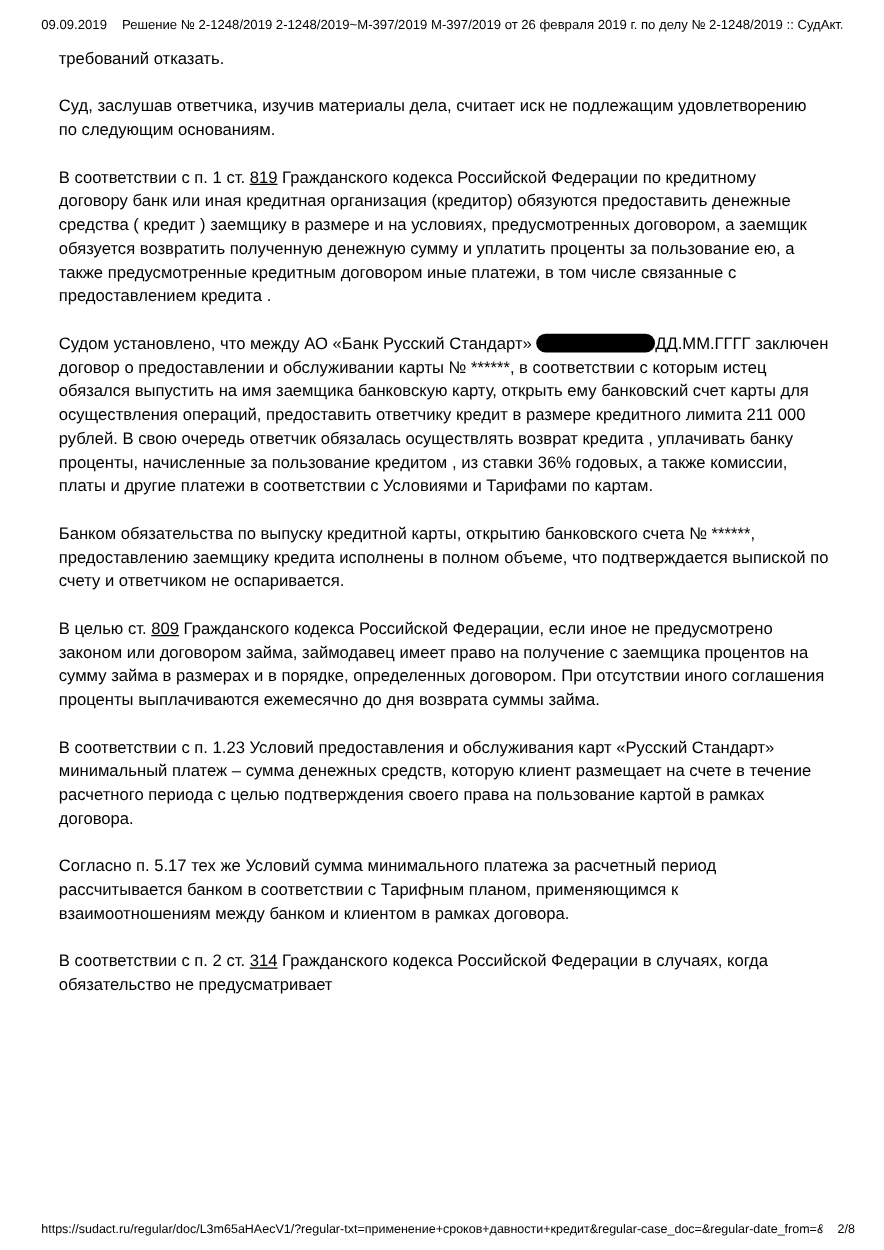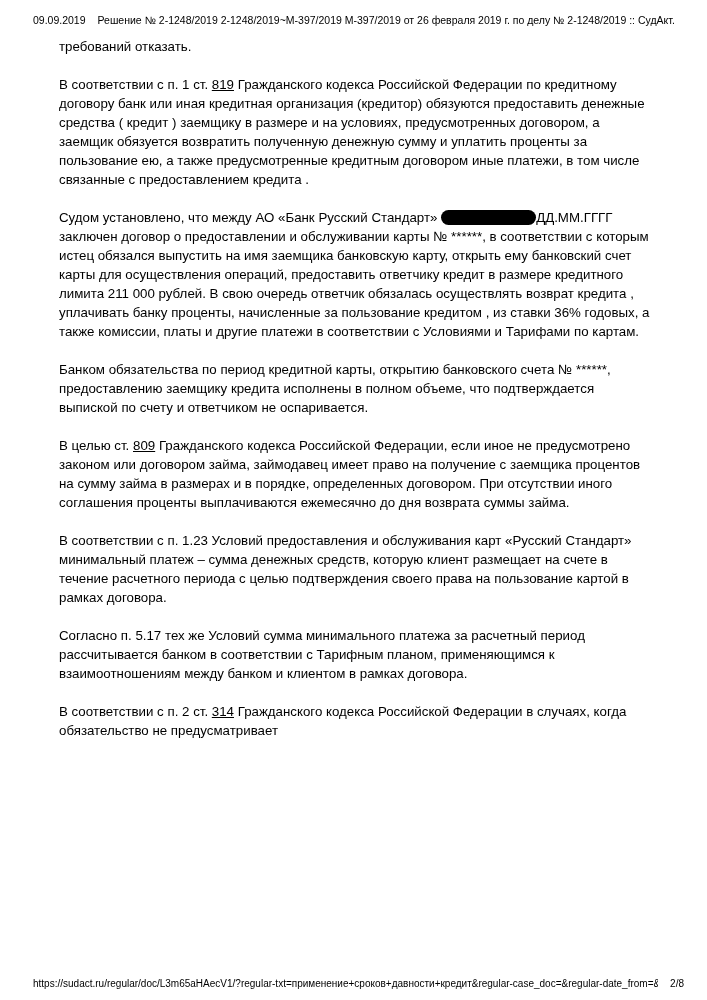--- a/index.html
+++ b/index.html
@@ -38,21 +38,21 @@
     white-space: nowrap;
     overflow: hidden;
   }
   .doc-body {
     margin: 10px 44px 0 47px;
     font-size: 13.3px;
     line-height: 19px;
     text-align: left;
   }
   .doc-body p {
-    margin: 19px 12px;
+    margin: 19px 0;
   }
   .doc-body p:first-child {
     margin-top: 0;
   }
   .doc-body strong {
     font-weight: normal;
   }
   a.link {
     color: #000000;
     text-decoration: none;
@@ -97,23 +97,24 @@
 
 <div class="page">
 
   <header class="page-header">
     <span class="date">09.09.2019</span>
     <span class="title">Решение № 2-1248/2019 2-1248/2019~М-397/2019 М-397/2019 от 26 февраля 2019 г. по делу № 2-1248/2019 :: СудАкт.ру</span>
   </header>
 
   <main class="doc-body" id="doc-body">
       <p><span>требований отказать.</span></p>
+      <p><span>Суд, заслушав ответчика, изучив материалы дела, считает иск не подлежащим удовлетворению по следующим основаниям.</span></p>
       <p><span>В соответствии с п. 1 ст. </span><a class="link u">819</a><span> Гражданского кодекса Российской Федерации по </span><strong>кредитному</strong><span> договору банк или иная </span><strong>кредитная</strong><span> организация (кредитор) обязуются предоставить денежные средства ( </span><strong>кредит</strong><span> ) заемщику в размере и на условиях, предусмотренных договором, а заемщик обязуется возвратить полученную денежную сумму и уплатить проценты за пользование ею, а также предусмотренные </span><strong>кредитным</strong><span> договором иные платежи, в том числе связанные с предоставлением </span><strong>кредита</strong><span> .</span></p>
       <p><span>Судом установлено, что между АО «Банк Русский Стандарт» </span><span class="redaction"></span><span>ДД.ММ.ГГГГ заключен договор о предоставлении и обслуживании карты № ******, в соответствии с которым истец обязался выпустить на имя заемщика банковскую карту, открыть ему банковский счет карты для осуществления операций, предоставить ответчику </span><strong>кредит</strong><span> в размере </span><strong>кредитного</strong><span> лимита 211 000 рублей. В свою очередь ответчик обязалась осуществлять возврат </span><strong>кредита</strong><span> , уплачивать банку проценты, начисленные за пользование </span><strong>кредитом</strong><span> , из ставки 36% годовых, а также комиссии, платы и другие платежи в соответствии с Условиями и Тарифами по картам.</span></p>
-      <p><span>Банком обязательства по период </span><strong>кредитной</strong><span> карты, открытию банковского счета № ******, предоставлению заемщику </span><strong>кредита</strong><span> исполнены в полном объеме, что подтверждается выпиской по счету и ответчиком не оспаривается.</span></p>
+      <p><span>Банком обязательства по выпуску </span><strong>кредитной</strong><span> карты, открытию банковского счета № ******, предоставлению заемщику </span><strong>кредита</strong><span> исполнены в полном объеме, что подтверждается выпиской по счету и ответчиком не оспаривается.</span></p>
       <p><span>В целью ст. </span><a class="link u">809</a><span> Гражданского кодекса Российской Федерации, если иное не предусмотрено законом или договором займа, займодавец имеет право на получение с заемщика процентов на сумму займа в размерах и в порядке, определенных договором. При отсутствии иного соглашения проценты выплачиваются ежемесячно до дня возврата суммы займа.</span></p>
       <p><span>В соответствии с п. 1.23 Условий предоставления и обслуживания карт «Русский Стандарт» минимальный платеж – сумма денежных средств, которую клиент размещает на счете в течение расчетного периода с целью подтверждения своего права на пользование картой в рамках договора.</span></p>
       <p><span>Согласно п. 5.17 тех же Условий сумма минимального платежа за расчетный период рассчитывается банком в соответствии с Тарифным планом, </span><strong>применяющимся</strong><span> к взаимоотношениям между банком и клиентом в рамках договора.</span></p>
       <p><span>В соответствии с п. 2 ст. </span><a class="link u">314</a><span> Гражданского кодекса Российской Федерации в случаях, когда обязательство не предусматривает </span></p>
     </main>
 
   <footer class="page-footer">
     <span class="url">https://sudact.ru/regular/doc/L3m65aHAecV1/?regular-txt=применение+сроков+давности+кредит&amp;regular-case_doc=&amp;regular-date_from=&amp;reg...</span>
     <span class="page-num">2/8</span>
   </footer>

